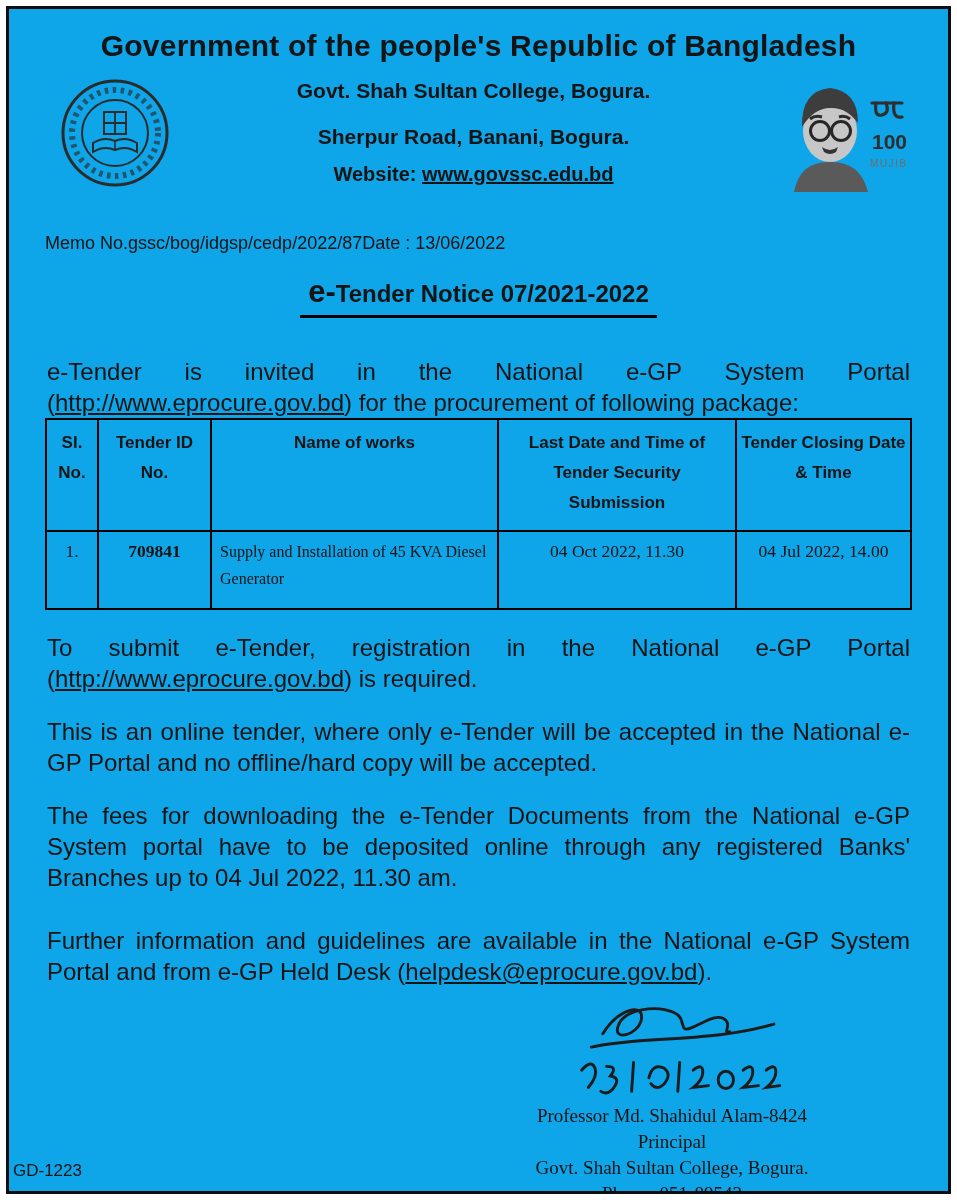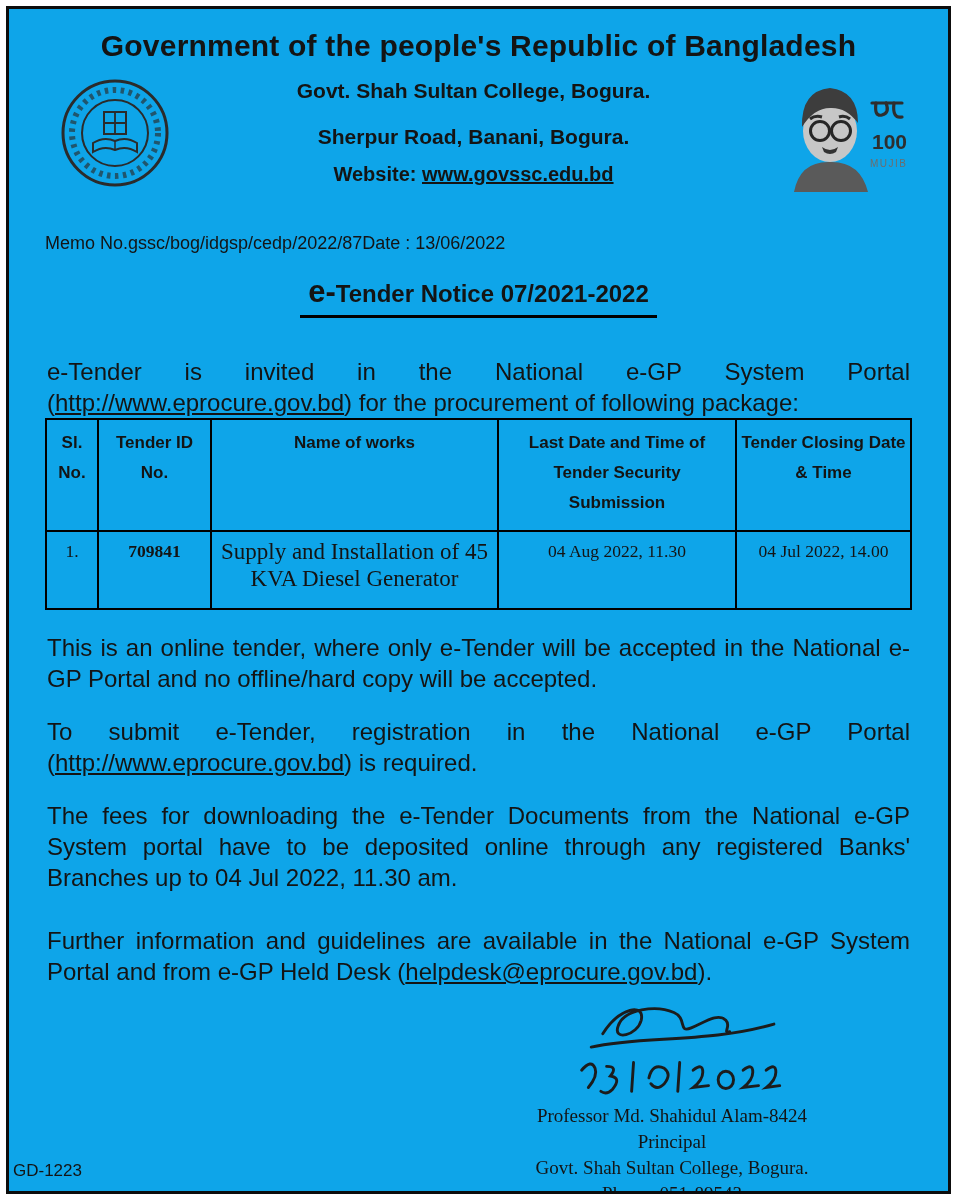--- a/index.html
+++ b/index.html
@@ -59,21 +59,21 @@
     font-size:17px; font-weight:bold; vertical-align:top;
     padding:8px 4px 12px 4px; line-height:30px; text-align:center;
   }
   .tender-table td {
     font-size:17.5px; vertical-align:top;
     padding:6px 8px 16px 8px; line-height:27px;
     font-family:"Liberation Serif", serif;
   }
   td.c { text-align:center; }
   td.id { font-weight:bold; }
-  td.name { text-align:center; font-size:23px; }
+  td.name { text-align:left; font-size:16px; }
 
   .sign-block {
     width:480px; margin:14px 0 0 auto; text-align:center;
     font-family:"Liberation Serif", serif; font-size:19px; line-height:26px;
   }
   .sig-svg { display:block; margin:0 auto 2px auto; }
   .footer-code {
     position:absolute; left:4px; bottom:10px; font-size:17px;
   }
 </style>
@@ -154,29 +154,29 @@
         <th>Name of works</th>
         <th>Last Date and Time of Tender Security Submission</th>
         <th>Tender Closing Date &amp; Time</th>
       </tr>
     </thead>
     <tbody>
       <tr>
         <td class="c">1.</td>
         <td class="c id">709841</td>
         <td class="name">Supply and Installation of 45 KVA Diesel Generator</td>
-        <td class="c">04 Aug 2022, 11.30</td>
+        <td class="c">04 Oct 2022, 11.30</td>
         <td class="c">04 Jul 2022, 14.00</td>
       </tr>
     </tbody>
   </table>
 
+  <p class="para"><span>To submit e-Tender, registration in the National e-GP Portal (</span><a>http://www.eprocure.gov.bd</a><span>) is required.</span></p>
+
   <p class="para">This is an online tender, where only e-Tender will be accepted in the National e-GP Portal and no offline/hard copy will be accepted.</p>
-
-  <p class="para"><span>To submit e-Tender, registration in the National e-GP Portal (</span><a>http://www.eprocure.gov.bd</a><span>) is required.</span></p>
 
   <p class="para">The fees for downloading the e-Tender Documents from the National e-GP System portal have to be deposited online through any registered Banks' Branches up to 04 Jul 2022, 11.30 am.</p>
 
   <p class="para" style="margin-top:32px"><span>Further information and guidelines are available in the National e-GP System Portal and from e-GP Held Desk (</span><a>helpdesk@eprocure.gov.bd</a><span>).</span></p>
 
   <div class="sign-block">
     <svg class="sig-svg" viewBox="0 0 260 104" width="252" height="100">
       <g stroke="#1c1c1c" stroke-width="3" fill="none" stroke-linecap="round">
         <path d="M58,34 C76,6 102,2 98,20 C94,36 68,42 74,26 C80,8 114,4 132,12 C146,18 136,34 150,28 C164,22 178,12 186,20 C192,26 182,34 190,32"></path>
         <path d="M46,48 C98,36 168,44 236,24"></path>

